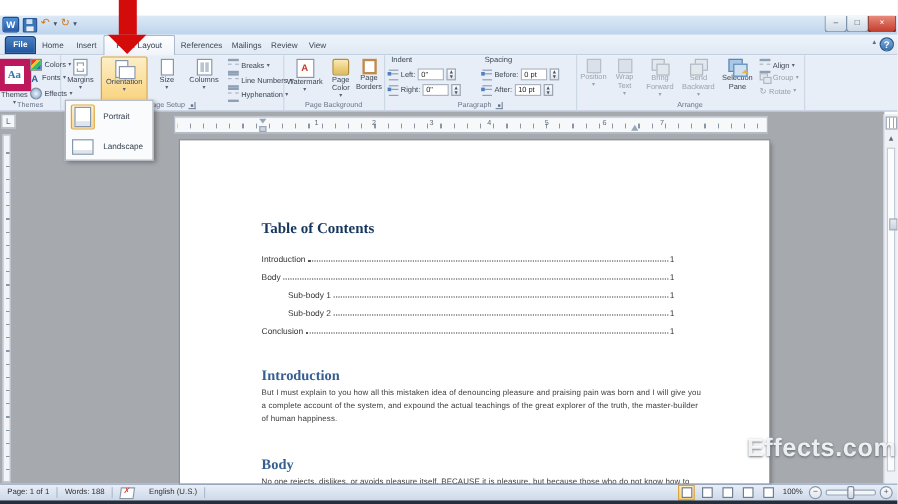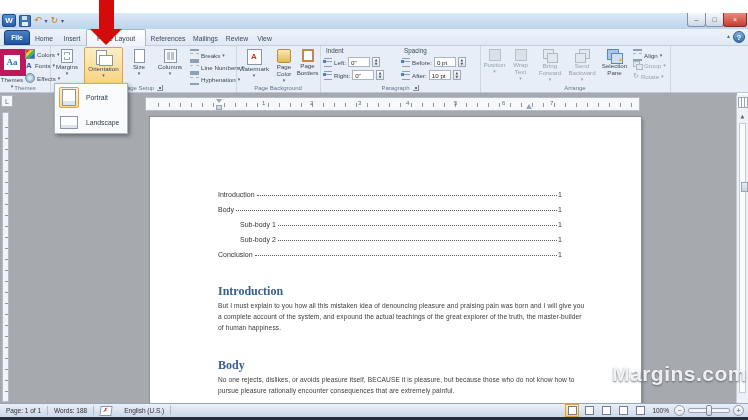--- a/index.html
+++ b/index.html
@@ -428,20 +428,21 @@
     <span class="num" style="left:308px;">5</span>
     <span class="num" style="left:356px;">6</span>
     <span class="num" style="left:404px;">7</span>
     <span class="ind-left"></span>
     <span class="ind-right"></span>
   </div>
   <div class="abs vruler"></div>
 
   <div class="abs page">
     <div class="page-content">
+      <div class="toc-title">Table of Contents</div>
       <div class="toc">
         <div class="toc-row">
           <span>Introduction</span>
           <span class="toc-dots"></span>
           <span>1</span>
         </div>
         <div class="toc-row">
           <span>Body</span>
           <span class="toc-dots"></span>
           <span>1</span>
@@ -490,21 +491,21 @@
         </span>
       <span>Landscape</span>
     </div>
   </div>
 
   <div class="abs arrow">
     <div class="shaft"></div>
     <div class="head"></div>
   </div>
 
-  <div class="abs watermark">Margins.com</div>
+  <div class="abs watermark">Effects.com</div>
 
   <div class="abs statusbar">
     <div class="sb-item">Page: 1 of 1</div>
     <div class="sb-sep"></div>
     <div class="sb-item">Words: 188</div>
     <div class="sb-sep"></div>
     <div class="sb-item">
       <span class="spell-ic">
           <span>✗</span>
         </span>

